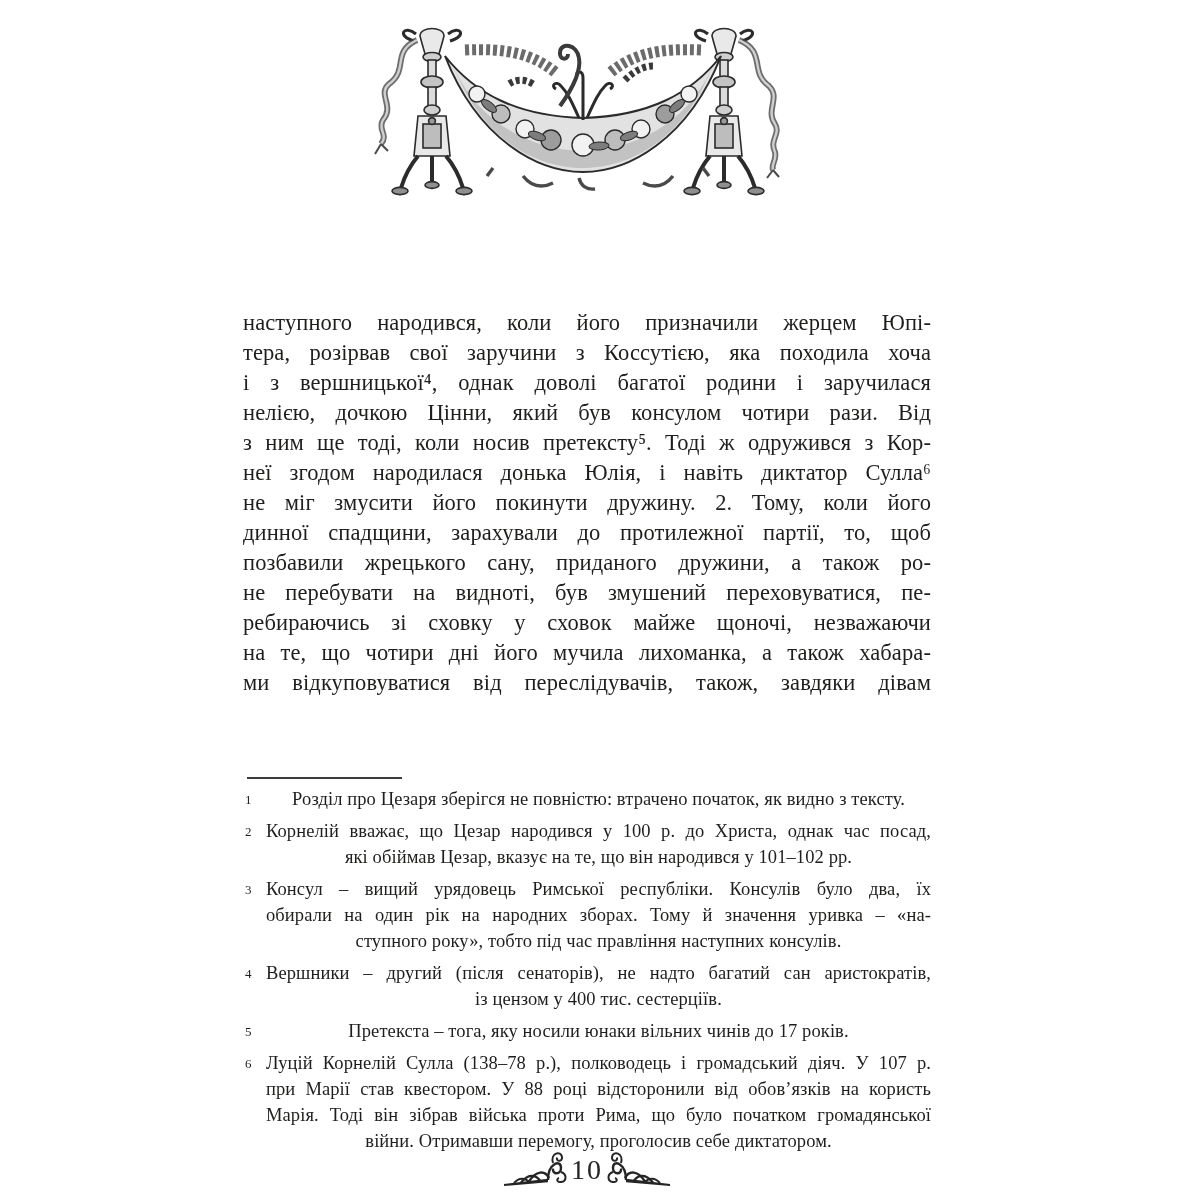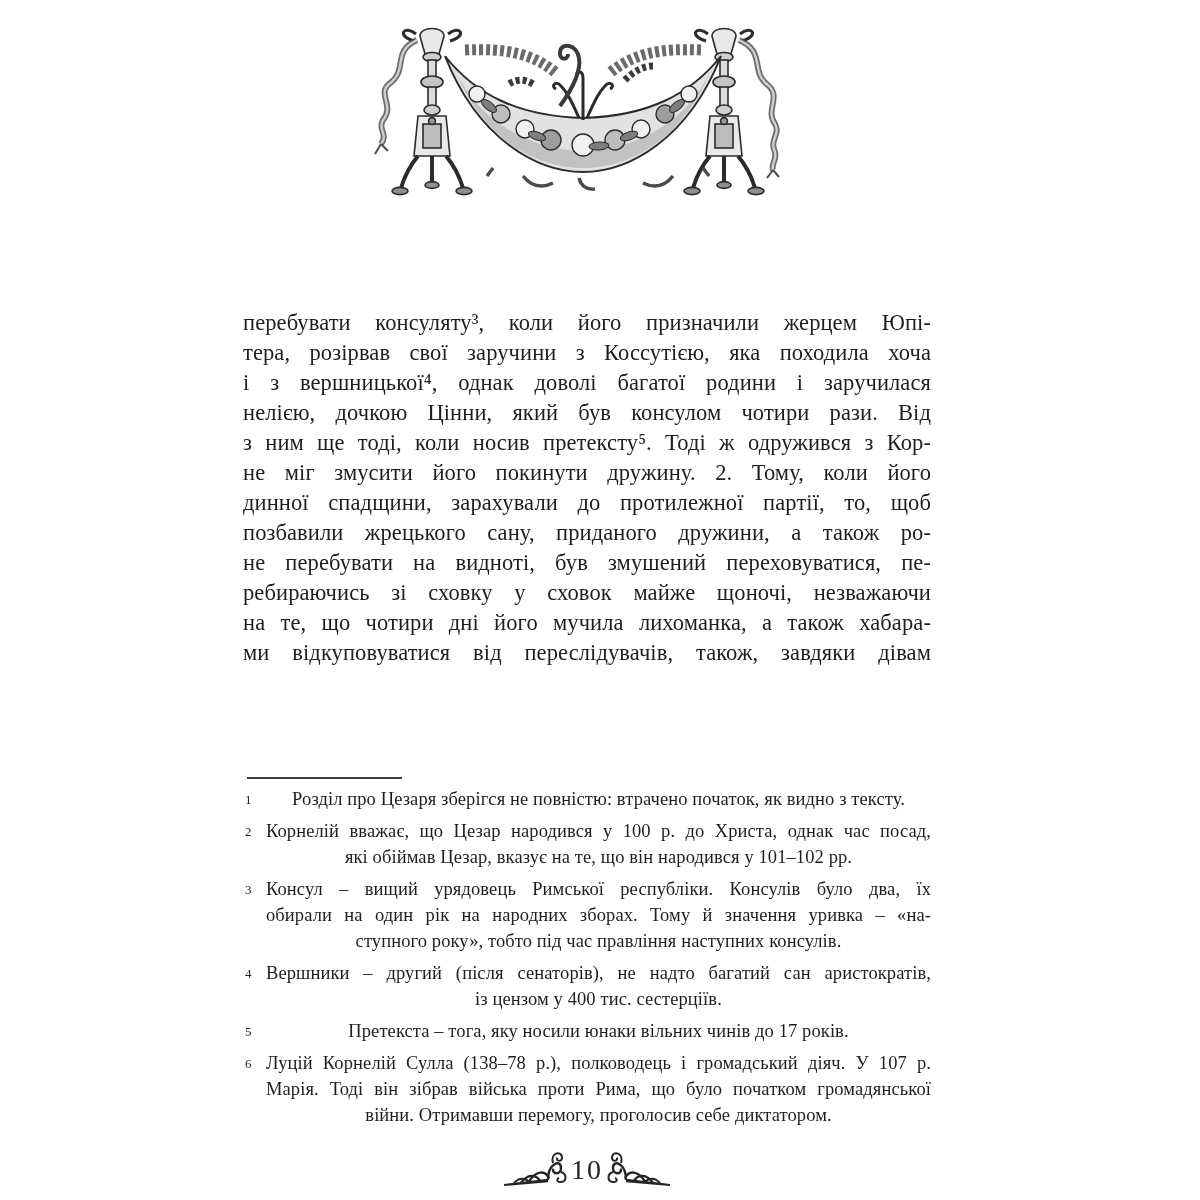--- a/index.html
+++ b/index.html
@@ -131,25 +131,26 @@
       <g fill="none" stroke="#4a4a4a" stroke-width="3.4">
         <path d="M150,158 C158,168 168,171 180,165"></path>
         <path d="M270,165 C282,171 292,168 300,158"></path>
         <path d="M206,160 C208,168 214,172 222,171"></path>
         <path d="M120,150 L114,158 M330,150 L336,158"></path>
       </g>
     </svg>
   </div>
 
   <div class="body-text">
-    <div class="line">перебувати консуляту³, коли його призначили жерцем Юпі-</div>
+    <div class="line">наступного народився, коли його призначили жерцем Юпі-</div>
     <div class="line">тера, розірвав свої заручини з Коссутією, яка походила хоча</div>
     <div class="line">і з вершницької⁴, однак доволі багатої родини і заручилася</div>
     <div class="line">нелією, дочкою Цінни, який був консулом чотири рази. Від</div>
     <div class="line">з ним ще тоді, коли носив претексту⁵. Тоді ж одружився з Кор-</div>
+    <div class="line">неї згодом народилася донька Юлія, і навіть диктатор Сулла⁶</div>
     <div class="line">не міг змусити його покинути дружину. 2. Тому, коли його</div>
     <div class="line">динної спадщини, зарахували до протилежної партії, то, щоб</div>
     <div class="line">позбавили жрецького сану, приданого дружини, а також ро-</div>
     <div class="line">не перебувати на видноті, був змушений переховуватися, пе-</div>
     <div class="line">ребираючись зі сховку у сховок майже щоночі, незважаючи</div>
     <div class="line">на те, що чотири дні його мучила лихоманка, а також хабара-</div>
     <div class="line">ми відкуповуватися від переслідувачів, також, завдяки дівам</div>
   </div>
 
   <div class="fn-rule"></div>
@@ -181,20 +182,21 @@
     </div>
 
     <div class="footnote">
       <span class="fn-marker">5</span>
       <div class="fn-line">Претекста – тога, яку носили юнаки вільних чинів до 17 років.</div>
     </div>
 
     <div class="footnote">
       <span class="fn-marker">6</span>
       <div class="fn-line j">Луцій Корнелій Сулла (138–78 р.), полководець і громадський діяч. У 107 р.</div>
+      <div class="fn-line j">при Марії став квестором. У 88 році відсторонили від обов’язків на користь</div>
       <div class="fn-line j">Марія. Тоді він зібрав війська проти Рима, що було початком громадянської</div>
       <div class="fn-line">війни. Отримавши перемогу, проголосив себе диктатором.</div>
     </div>
 
   </div>
 
   <div class="footer">
     <svg class="flourish" width="64" height="40" viewBox="0 0 64 40">
       <g stroke="#252525" fill="none">
         <path d="M0,34 L44,28.8 L44,32.2 L0,36 Z" fill="#252525" stroke="none"></path>

